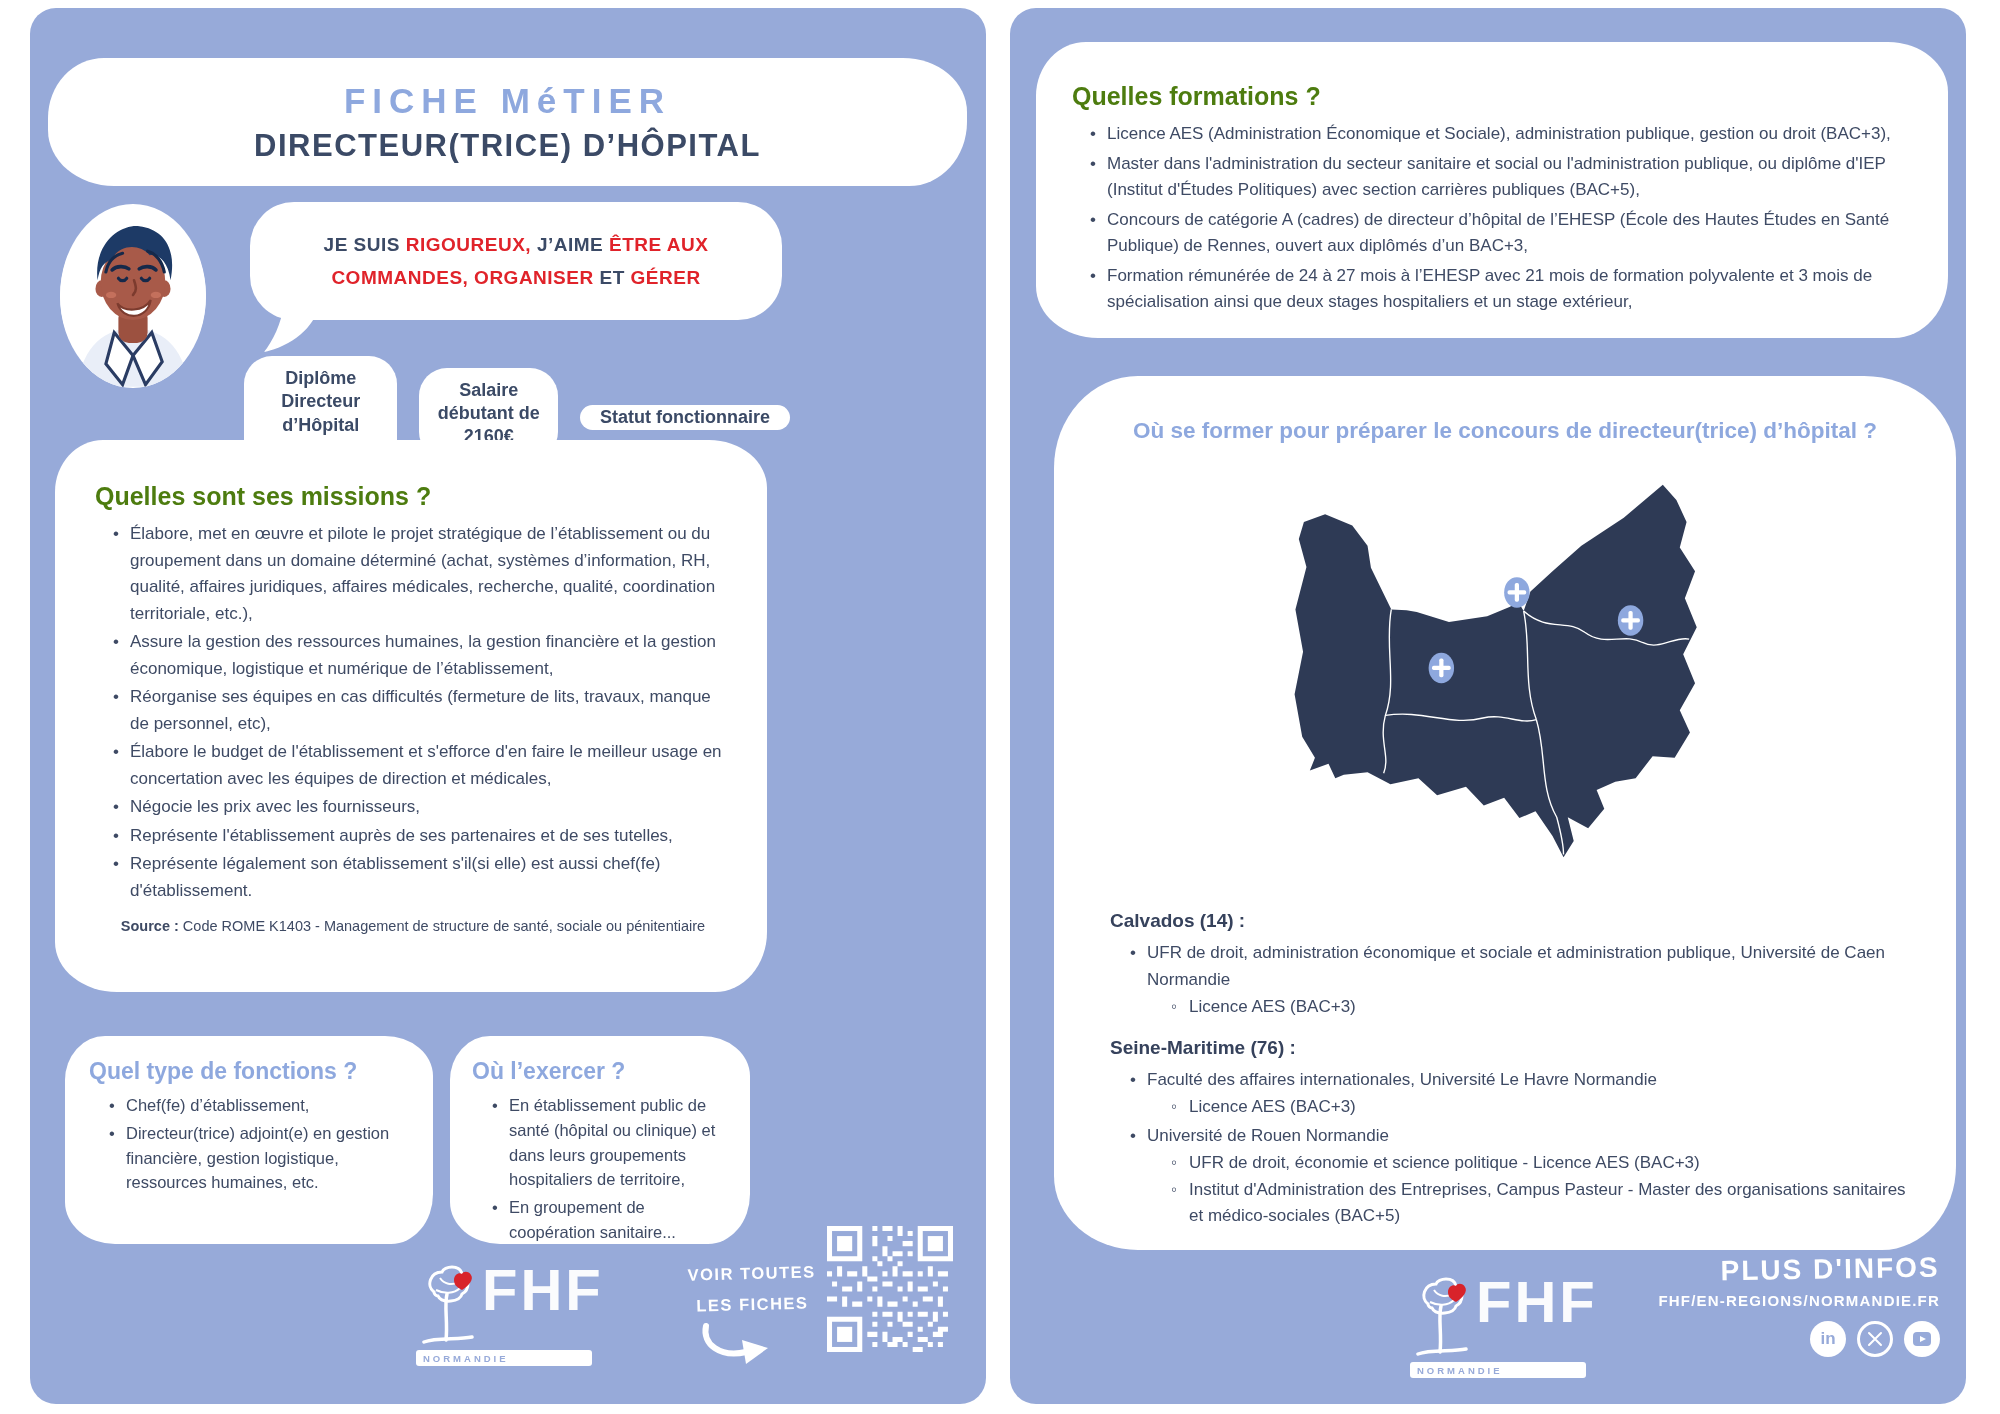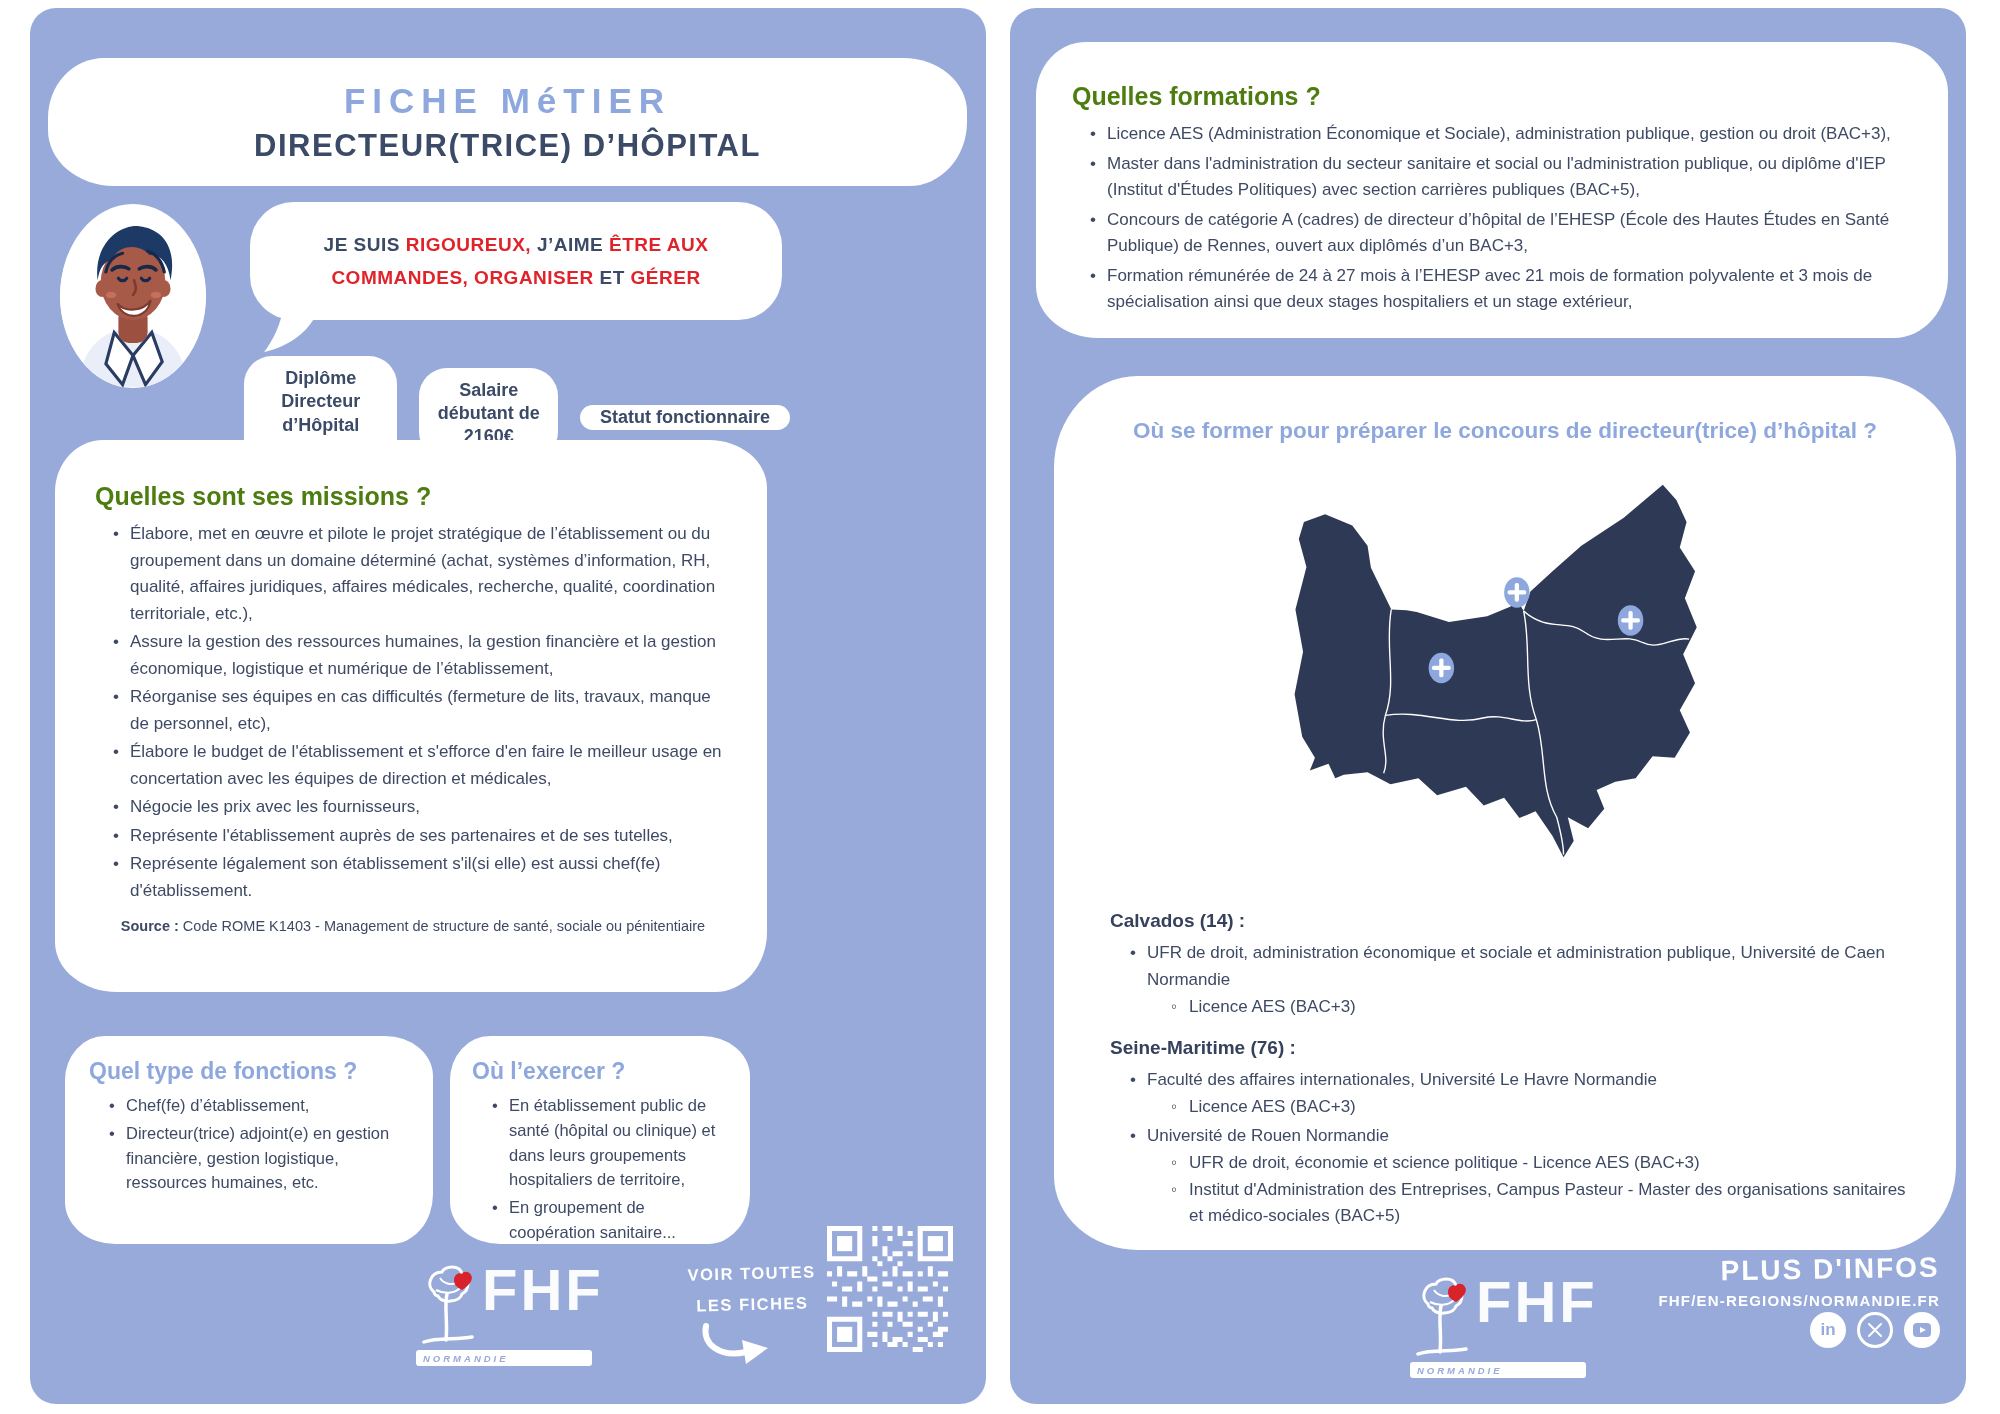--- a/index.html
+++ b/index.html
@@ -58,31 +58,31 @@
   h3.sec-sm{font-size:23px;font-weight:700;color:#8ea8de;margin:0 0 8px 0;}
   .fonctions-panel ul.blist>li,.exercer-panel ul.blist>li{font-size:16.5px;line-height:1.5;margin-bottom:3px;}
 
   
   .fhf-logo{position:absolute;width:190px;}
   .fhf-row{display:flex;align-items:flex-start;gap:4px;}
   .fhf-letters{font-size:58px;font-weight:800;letter-spacing:3px;color:rgba(255,255,255,.95);
     line-height:.9;font-family:"Liberation Sans",sans-serif;}
   .fhf-bar{margin-top:6px;background:#ffffff;border-radius:3px;height:16px;width:176px;
     display:flex;align-items:center;padding-left:7px;box-sizing:border-box;}
-  .fhf-bar span{font-size:9.5px;font-weight:700;letter-spacing:3px;color:#97aad9;font-style:italic;}
+  .fhf-bar span{font-size:9.5px;font-weight:700;letter-spacing:3px;color:#97aad9;}
 
   .qr-caption{position:absolute;left:638px;top:1250px;width:168px;text-align:center;color:#ffffff;
     font-weight:700;font-size:16.5px;letter-spacing:1.5px;line-height:1.9;transform:rotate(-1.5deg);}
   .qr-arrow{position:absolute;left:668px;top:1312px;width:76px;height:46px;}
   .qr-box{position:absolute;left:797px;top:1218px;width:126px;height:126px;}
 
   .infos{position:absolute;right:26px;top:1246px;text-align:right;color:#ffffff;}
   .infos .big{font-size:28px;font-weight:800;letter-spacing:2px;transform:rotate(-1deg);}
   .infos .url{font-size:15px;font-weight:700;letter-spacing:1.2px;margin-top:6px;}
-  .socials{display:flex;gap:11px;justify-content:flex-end;margin-top:3px;}
+  .socials{display:flex;gap:11px;justify-content:flex-end;margin-top:12px;}
   .soc{width:36px;height:36px;border-radius:50%;display:flex;align-items:center;justify-content:center;box-sizing:border-box;}
   .soc.fill{background:#ffffff;color:#97aad9;font-weight:800;font-size:17px;}
   .soc.ring{border:3px solid #ffffff;color:#ffffff;font-weight:700;font-size:17px;}
 
   
   .formations-panel{left:26px;top:34px;width:912px;height:296px;
     border-radius:50px 60px 54px 62px / 54px 50px 62px 52px;
     padding:24px 34px;box-sizing:border-box;}
   .formations-panel ul.blist>li{margin-bottom:3px;}
 

